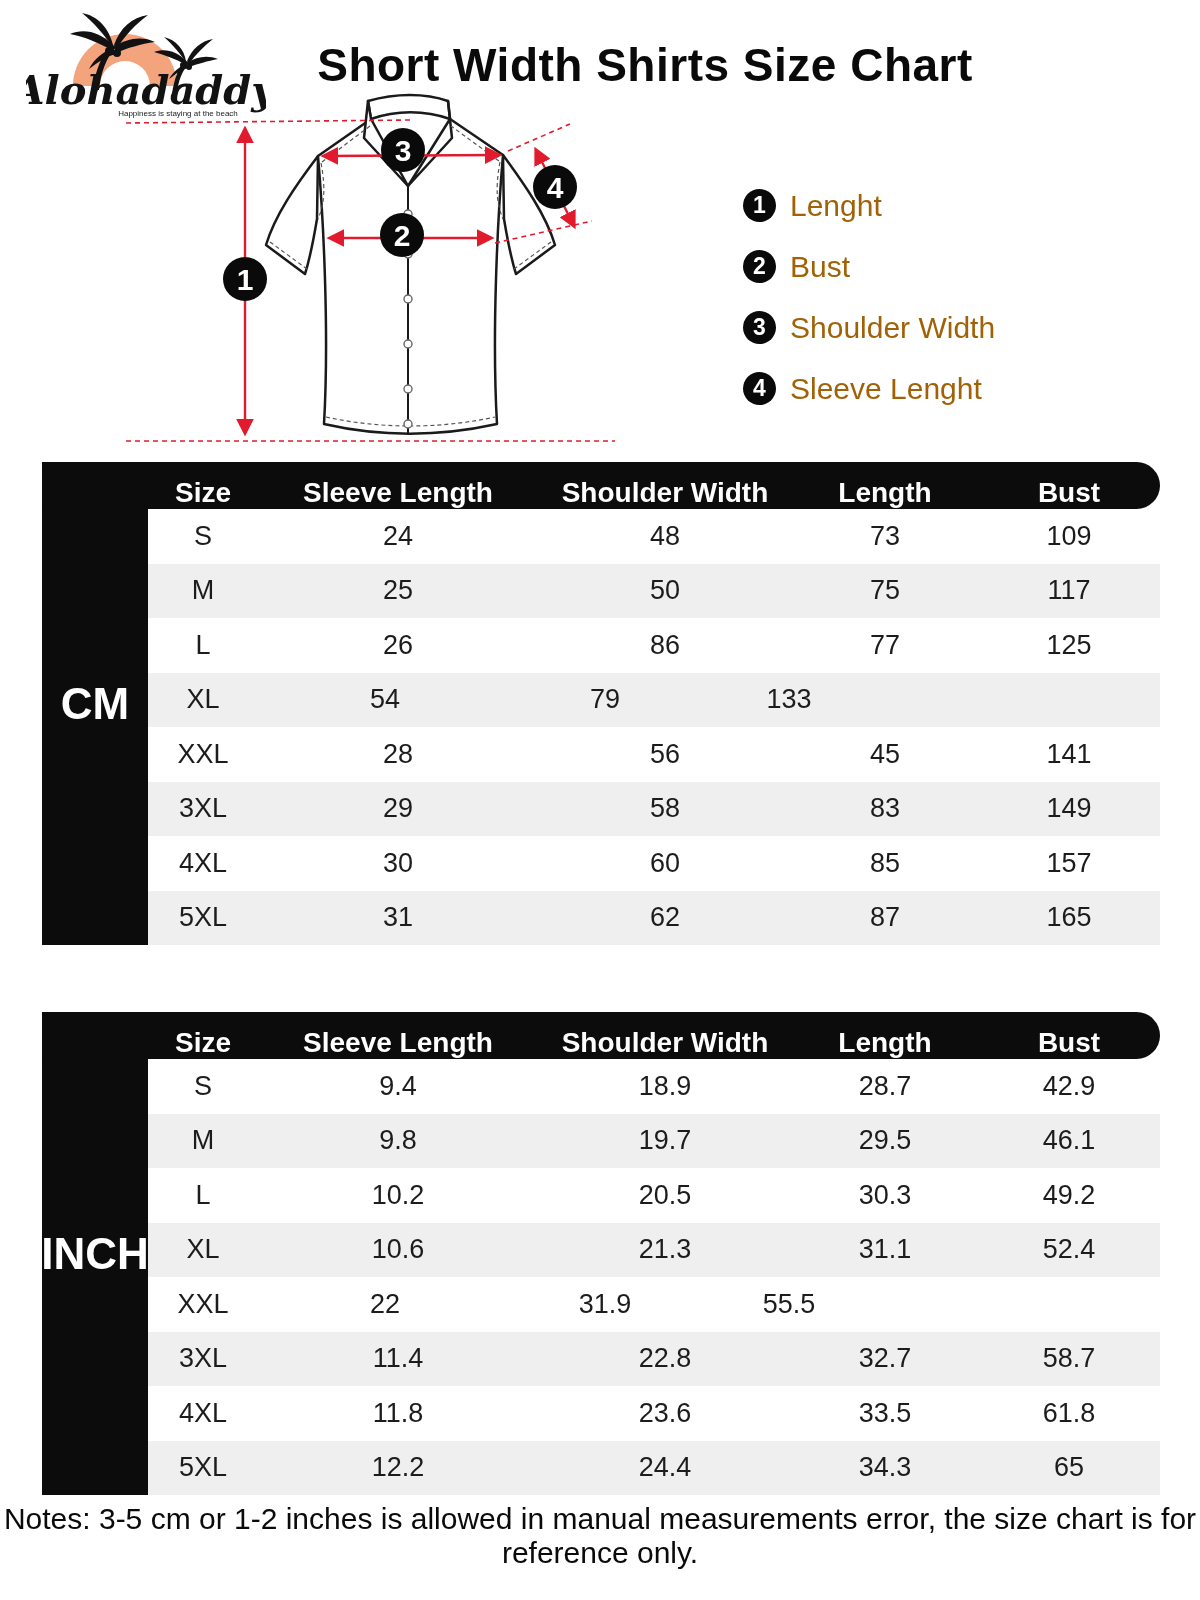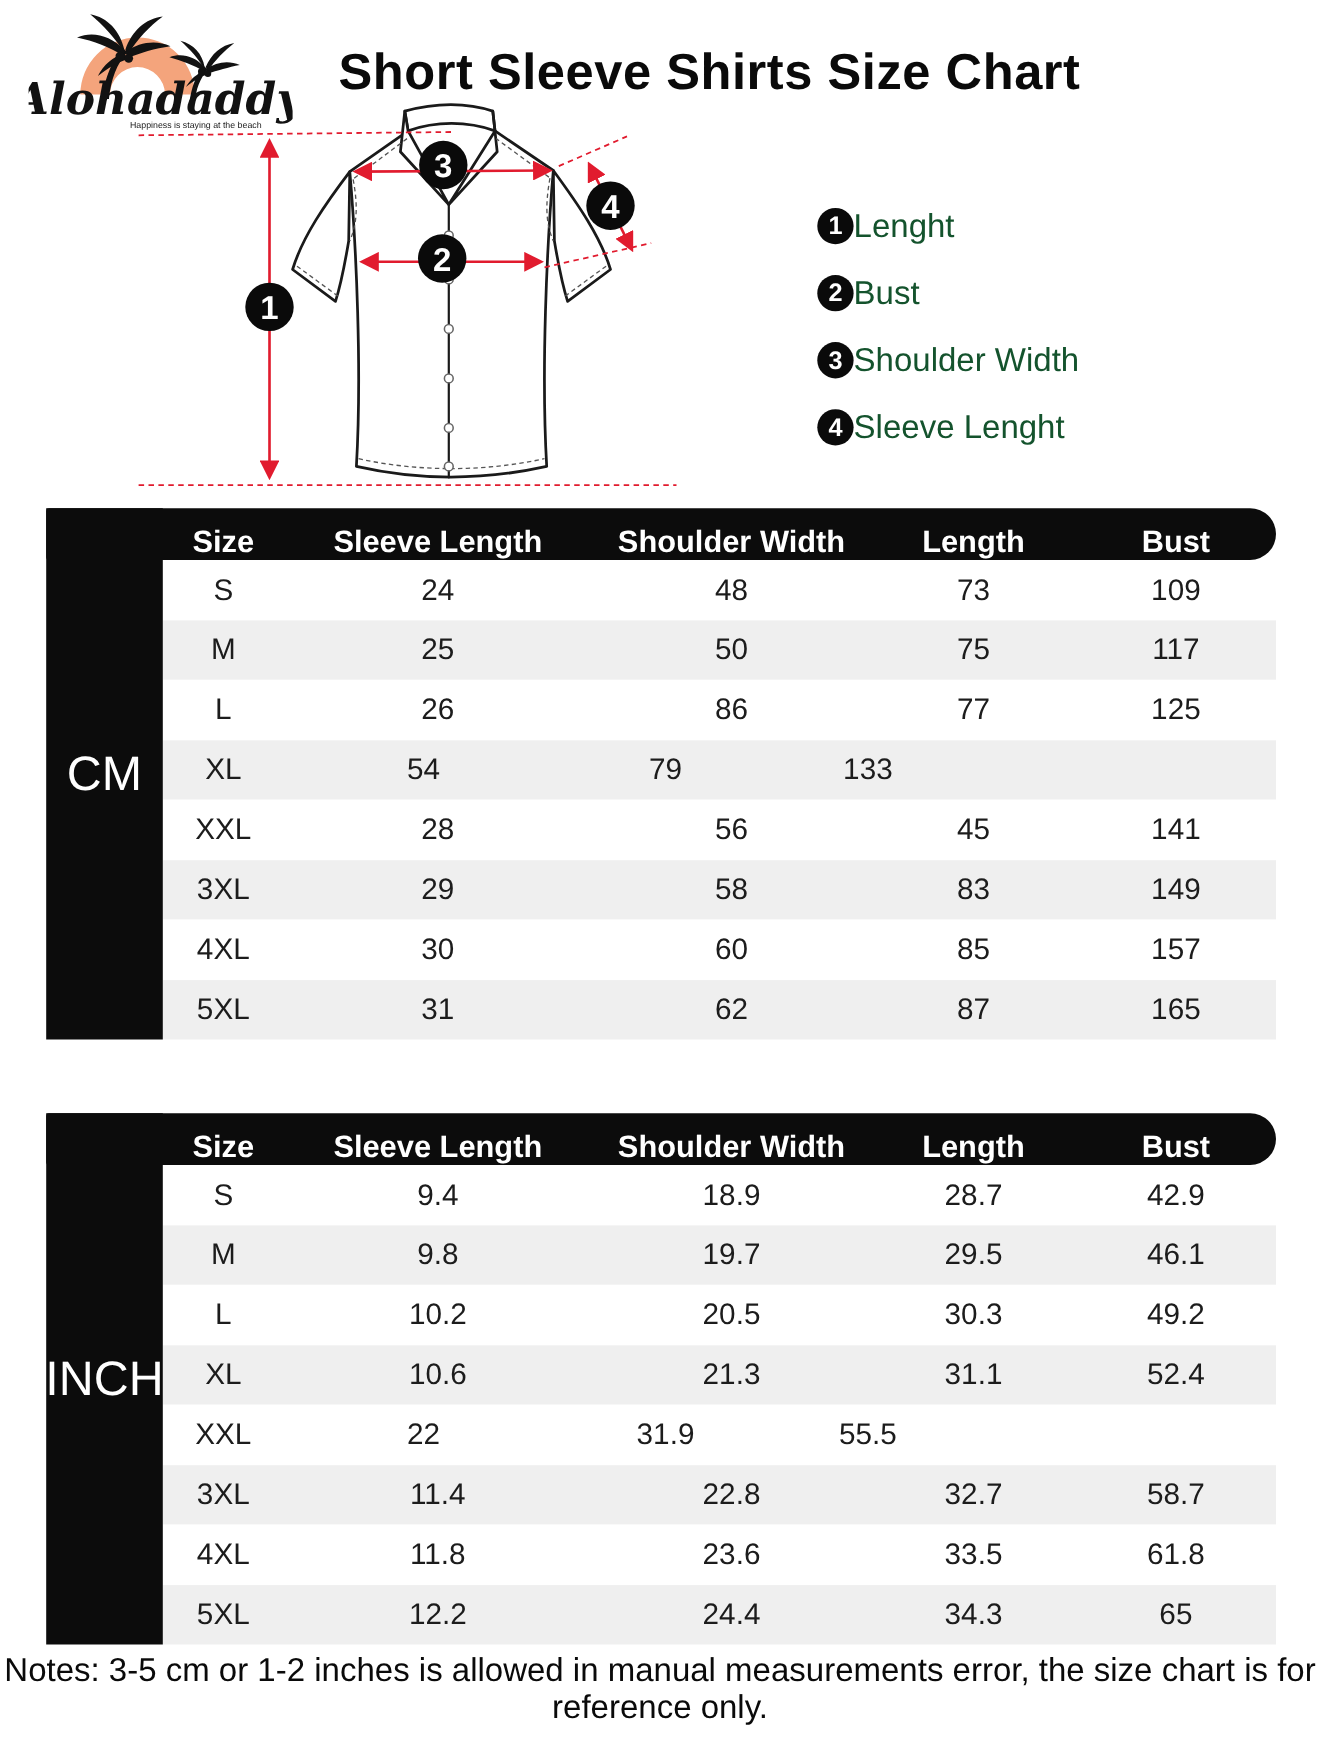--- a/index.html
+++ b/index.html
@@ -21,31 +21,31 @@
   .diagram { position:absolute; left:118px; top:93px; width:505px; height:356px; }
 
   
   .legend { position:absolute; left:743px; top:189px; }
   .legend-item { display:flex; align-items:center; margin-bottom:28px; height:33px; }
   .legend-num {
     width:33px; height:33px; border-radius:50%; background:#0a0a0a; color:#fff;
     font-weight:bold; font-size:23px; display:flex; align-items:center; justify-content:center;
     flex:0 0 33px;
   }
-  .legend-label { font-size:30px; color:#14532d; }
+  .legend-label { margin-left:14px; font-size:30px; color:#a16207; }
 
   
   .size-table { position:absolute; left:42px; width:1118px; }
   .size-table.cm   { top:462px; }
   .size-table.inch { top:1012px; }
 
   .unit-col {
     position:absolute; left:0; top:0; bottom:0; width:106px; background:#0c0c0c;
     display:flex; align-items:center; justify-content:center;
-    color:#fff; font-weight:normal; font-size:44px; letter-spacing:0px;
+    color:#fff; font-weight:bold; font-size:44px; letter-spacing:0px;
   }
   .thead {
     position:relative; height:47px; background:#0c0c0c;
     border-radius:3px 26px 26px 3px;
     display:flex; align-items:flex-end; z-index:1;
   }
   .th { color:#fff; font-weight:bold; font-size:28px; text-align:center; }
   .tbody { margin-left:106px; }
   .trow { display:flex; height:54.5px; background:#ffffff; }
   .trow.alt { background:#efefef; }
@@ -94,21 +94,21 @@
       <path d="M160,62 C153,65 147,70 143,77 C150,72 156,67 163,66 Z"></path>
       <circle cx="157" cy="63" r="3"></circle>
       <circle cx="163" cy="65" r="3"></circle>
     </g>
 
     <text x="118" y="102" text-anchor="middle" font-family="DejaVu Serif, serif" font-style="italic" font-weight="bold" font-size="40" fill="#121212">Alohadaddy</text>
     <text x="152" y="114" text-anchor="middle" font-family="Liberation Sans, sans-serif" font-size="8" fill="#222">Happiness is staying at the beach</text>
   </svg>
 </div>
 
-<div class="title">Short Sleeve Shirts Size Chart</div>
+<div class="title">Short Width Shirts Size Chart</div>
 
 <div class="diagram">
 <svg width="505" height="356" viewBox="0 0 505 356">
   <defs>
     <marker id="ah" viewBox="0 0 10 10" refX="8" refY="5" markerWidth="7.5" markerHeight="7.5" orient="auto-start-reverse">
       <path d="M0,0 L10,5 L0,10 Z" fill="#e11b2e"></path>
     </marker>
   </defs>
 
   <g stroke="#1a1a1a" stroke-width="2.5" fill="#ffffff" stroke-linejoin="round" stroke-linecap="round">

